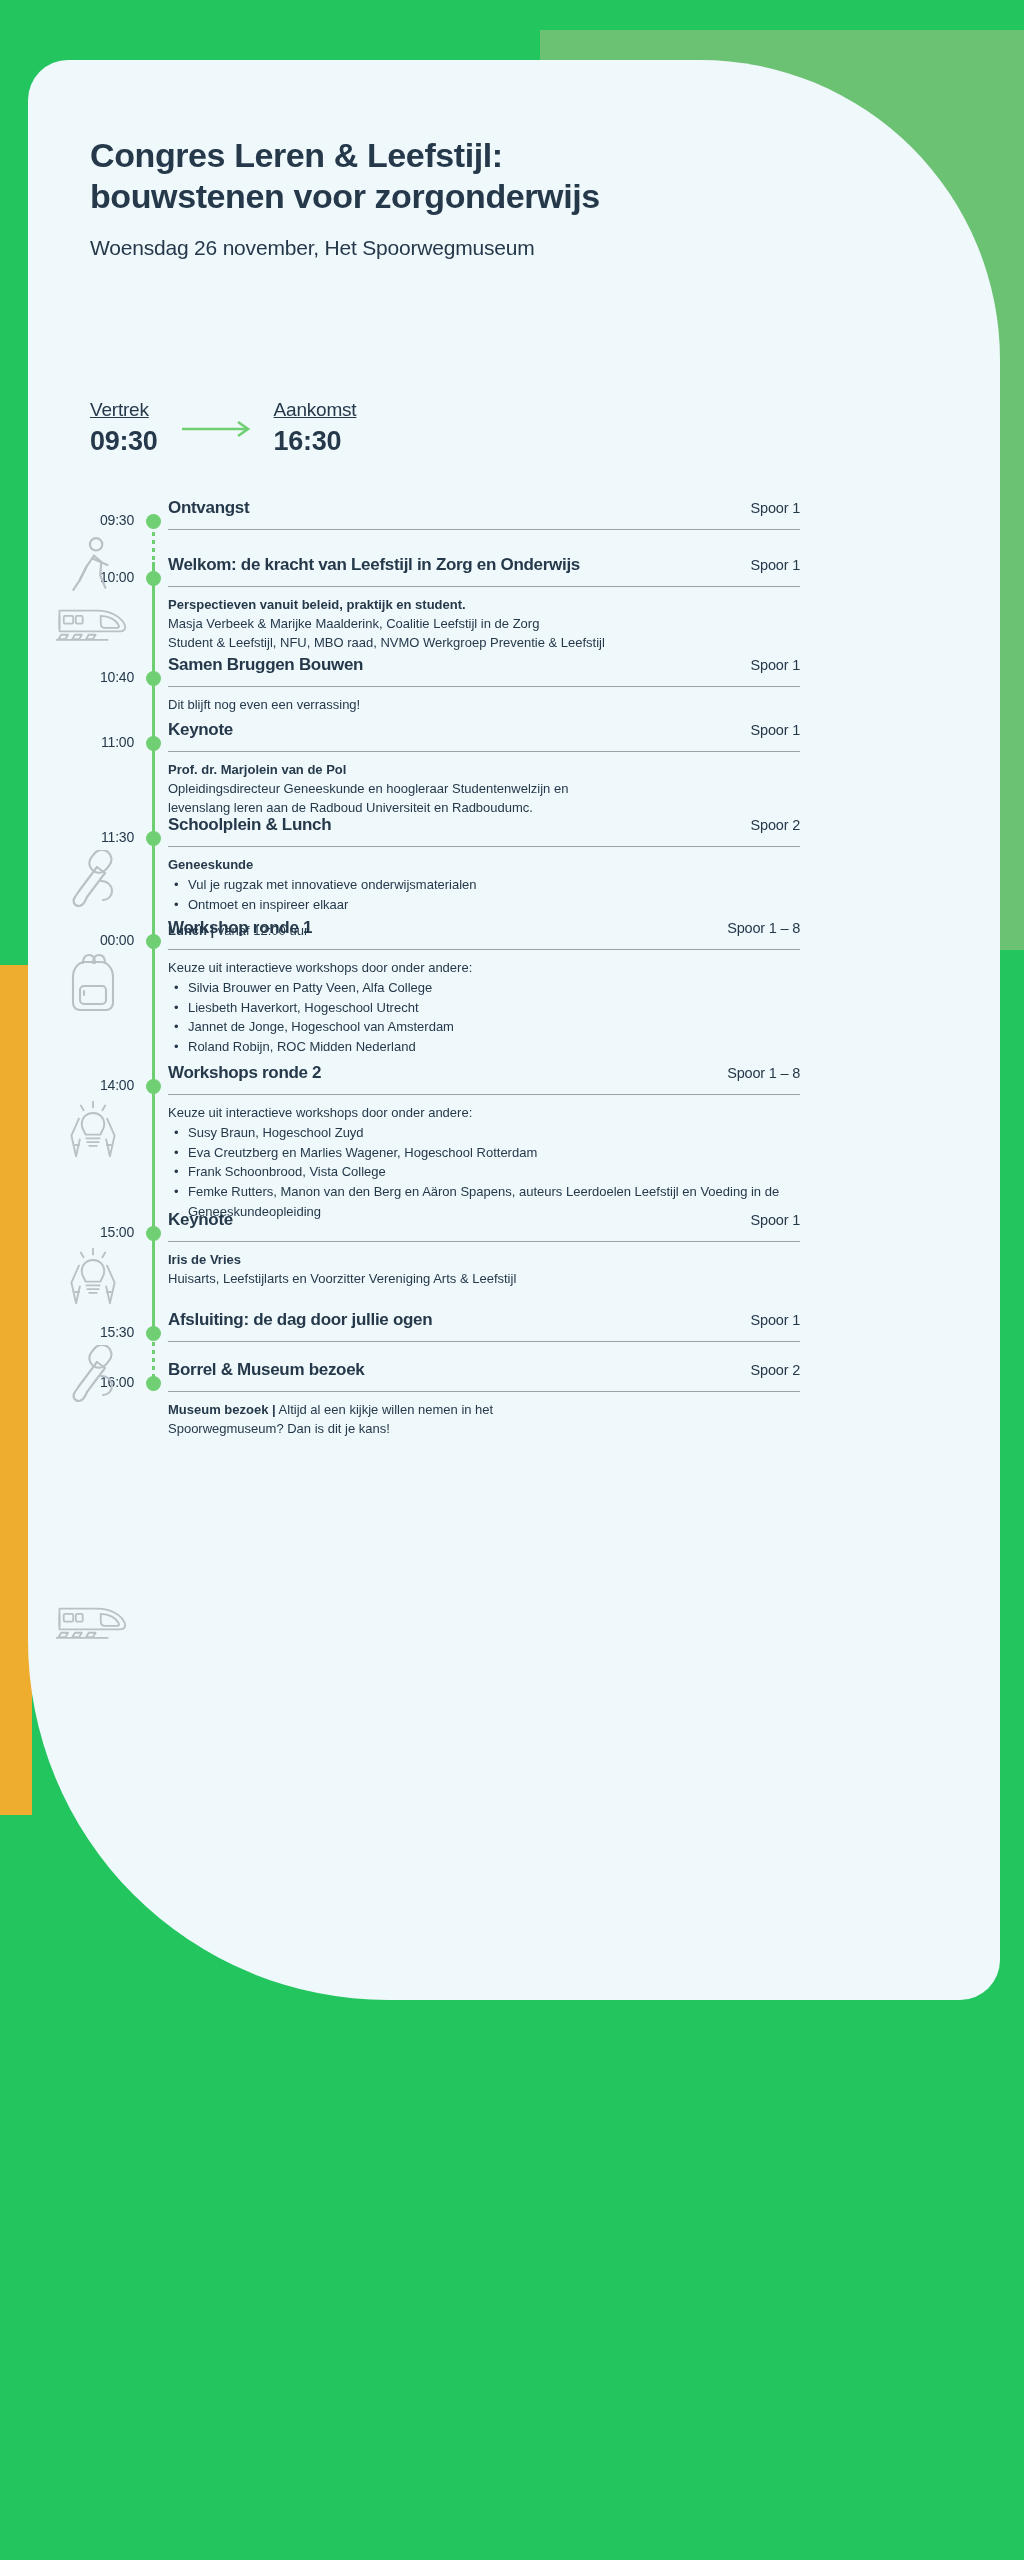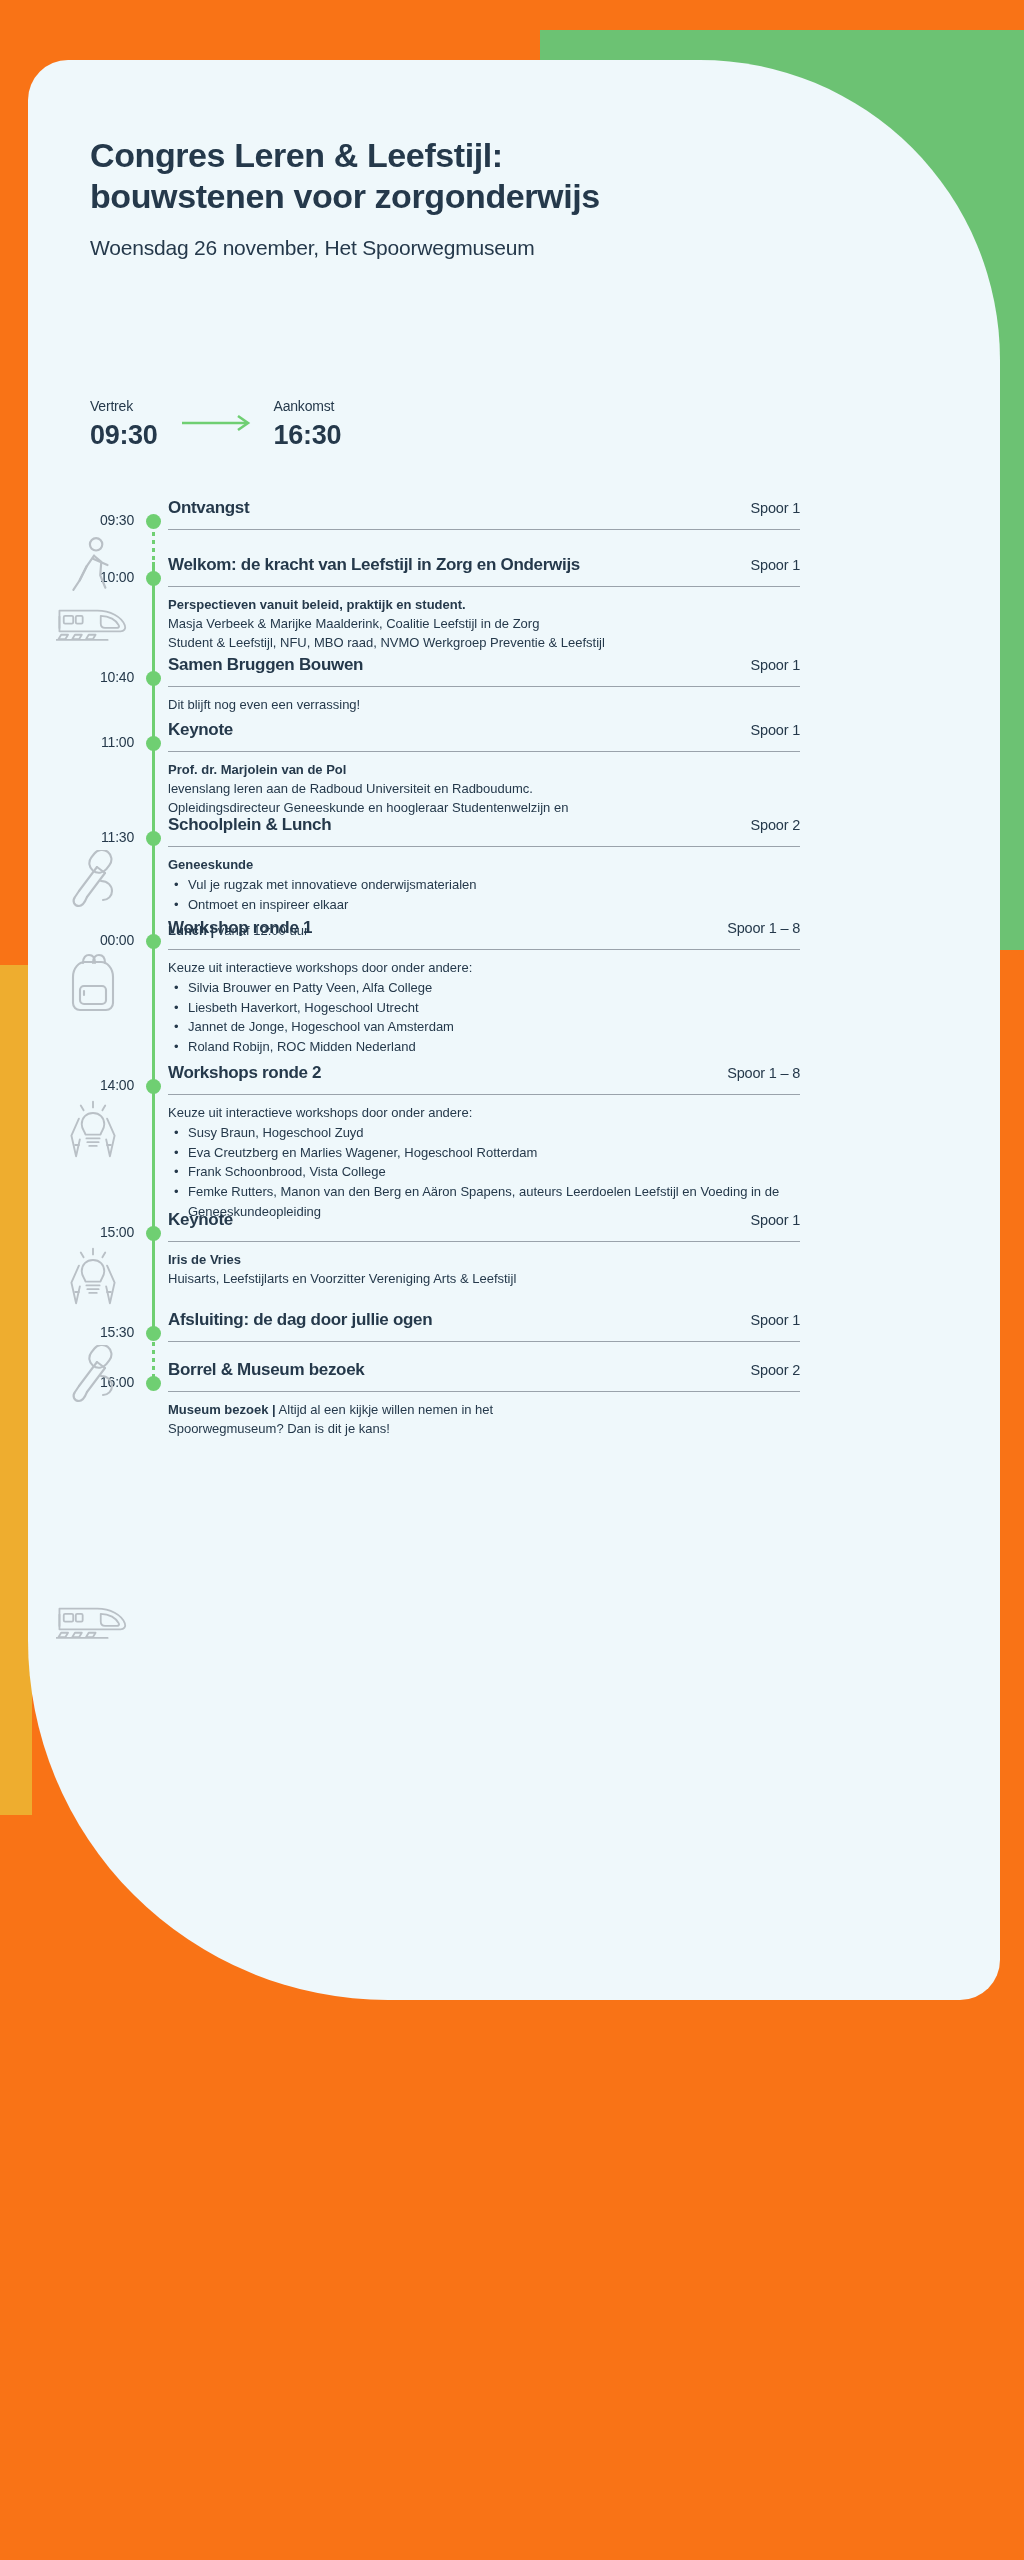--- a/index.html
+++ b/index.html
@@ -7,21 +7,21 @@
     width: 1024px;
     height: 2560px;
     background: #ffffff;
     font-family: "Liberation Sans", sans-serif;
   }
   #stage {
     position: relative;
     width: 1024px;
     height: 2560px;
     overflow: hidden;
-    background: #f97316;
+    background: #22c55e;
   }
 
   
   .deco-green {
     position: absolute;
     left: 540px;
     top: 30px;
     width: 484px;
     height: 920px;
     background: #6cc273;
@@ -81,25 +81,26 @@
   .tripbar {
     position: absolute;
     left: 90px;
     top: 398px;
     display: flex;
     align-items: flex-end;
     gap: 0px;
   }
   .trip-col { display: flex; flex-direction: column; }
   .trip-label {
-    font-size: 14px;
+    font-size: 19px;
     color: #25394b;
     font-weight: 400;
     letter-spacing: -0.2px;
     line-height: 1.25;
+    text-decoration: underline;
   }
   .trip-time {
     font-size: 27px;
     font-weight: 700;
     color: #25394b;
     letter-spacing: -0.3px;
     line-height: 1.2;
     margin-top: 3px;
   }
   .trip-arrow {
@@ -294,22 +295,22 @@
         <div class="row" style="top: 222px;">
           <div class="row-time">11:00</div>
           <div class="row-dot"></div>
           <div class="row-body">
             <div class="row-head">
               <div class="row-title">Keynote</div>
               <div class="row-spoor">Spoor 1</div>
             </div>
             <div class="row-desc">
               <span class="d-line d-bold">Prof. dr. Marjolein van de Pol</span>
+              <span class="d-line d-ital">Opleidingsdirecteur Geneeskunde en hoogleraar Studentenwelzijn en</span>
               <span class="d-line d-ital">levenslang leren aan de Radboud Universiteit en Radboudumc.</span>
-              <span class="d-line d-ital">Opleidingsdirecteur Geneeskunde en hoogleraar Studentenwelzijn en</span>
             </div>
           </div>
         </div>
         <div class="row" style="top: 317px;">
           <div class="row-time">11:30</div>
           <div class="row-dot"></div>
           <div class="row-body">
             <div class="row-head">
               <div class="row-title">Schoolplein &amp; Lunch</div>
               <div class="row-spoor">Spoor 2</div>

